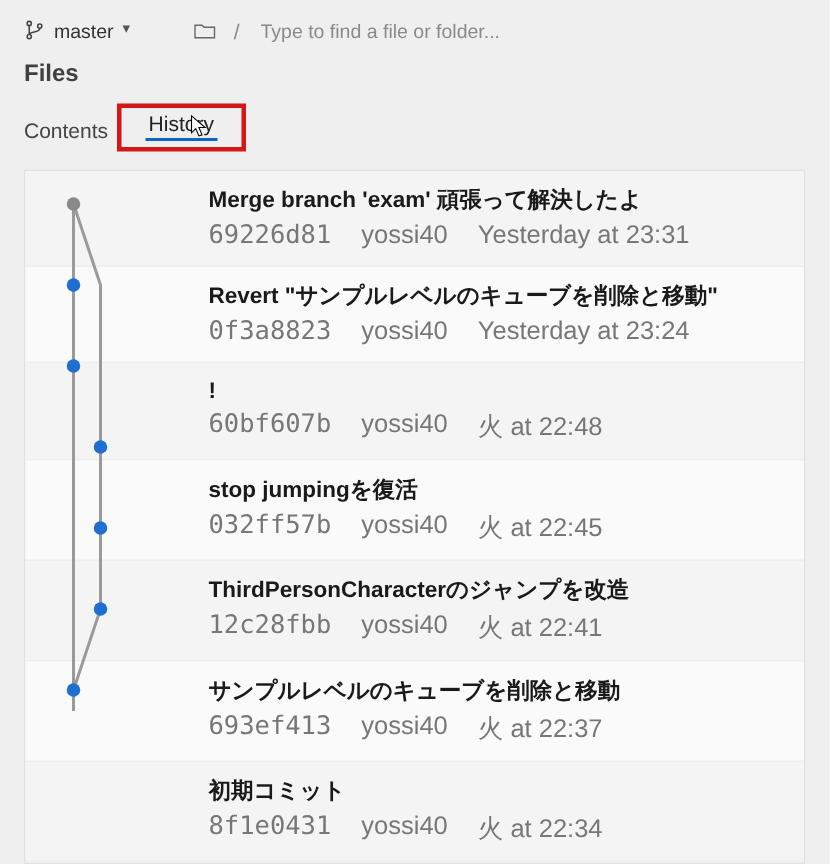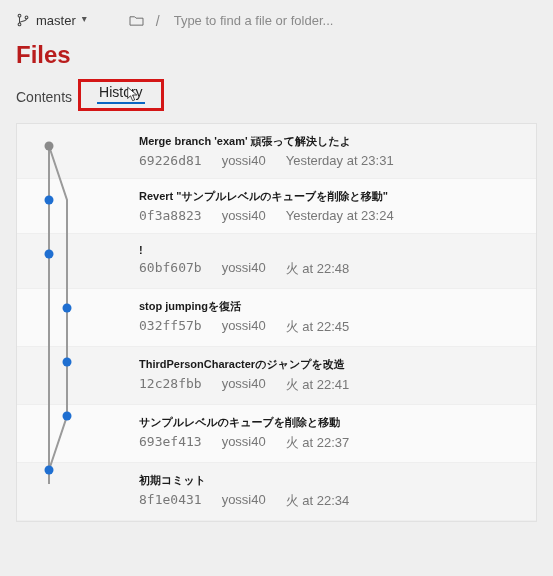--- a/index.html
+++ b/index.html
@@ -34,23 +34,23 @@
     border: none;
     background: transparent;
     font-size: 13px;
     color: #888;
     outline: none;
     width: 220px;
   }
   .path-input::placeholder { color: #8a8a8a; }
   .files-title {
     padding: 4px 16px 10px 16px;
-    font-size: 24px;
+    font-size: 16px;
     font-weight: 600;
-    color: #b91c1c;
+    color: #404040;
   }
   .tabs {
     display: flex;
     align-items: flex-end;
     padding: 0 16px;
     gap: 0;
     font-size: 14px;
   }
   .tab {
     padding: 6px 0;
@@ -115,30 +115,30 @@
     align-items: flex-start;
     padding: 10px 12px 10px 12px;
     border-bottom: 1px solid #eee;
     min-height: 34px;
   }
   .commit-row:nth-child(odd) { background: #fafafa; }
   .commit-row:nth-child(even) { background: #f4f4f4; }
   .graph-spacer { width: 110px; flex-shrink: 0; }
   .commit-body { flex: 1; min-width: 0; }
   .commit-title {
-    font-size: 11px;
+    font-size: 15px;
     font-weight: 700;
     color: #1a1a1a;
     margin-bottom: 4px;
     white-space: nowrap;
     overflow: hidden;
     text-overflow: ellipsis;
   }
   .commit-meta {
-    font-size: 13px;
+    font-size: 17px;
     color: #777;
     display: flex;
     gap: 20px;
   }
   .hash { font-family: Consolas, monospace; }
 </style>
 </head>
 <body>
 
 <div class="topbar">

